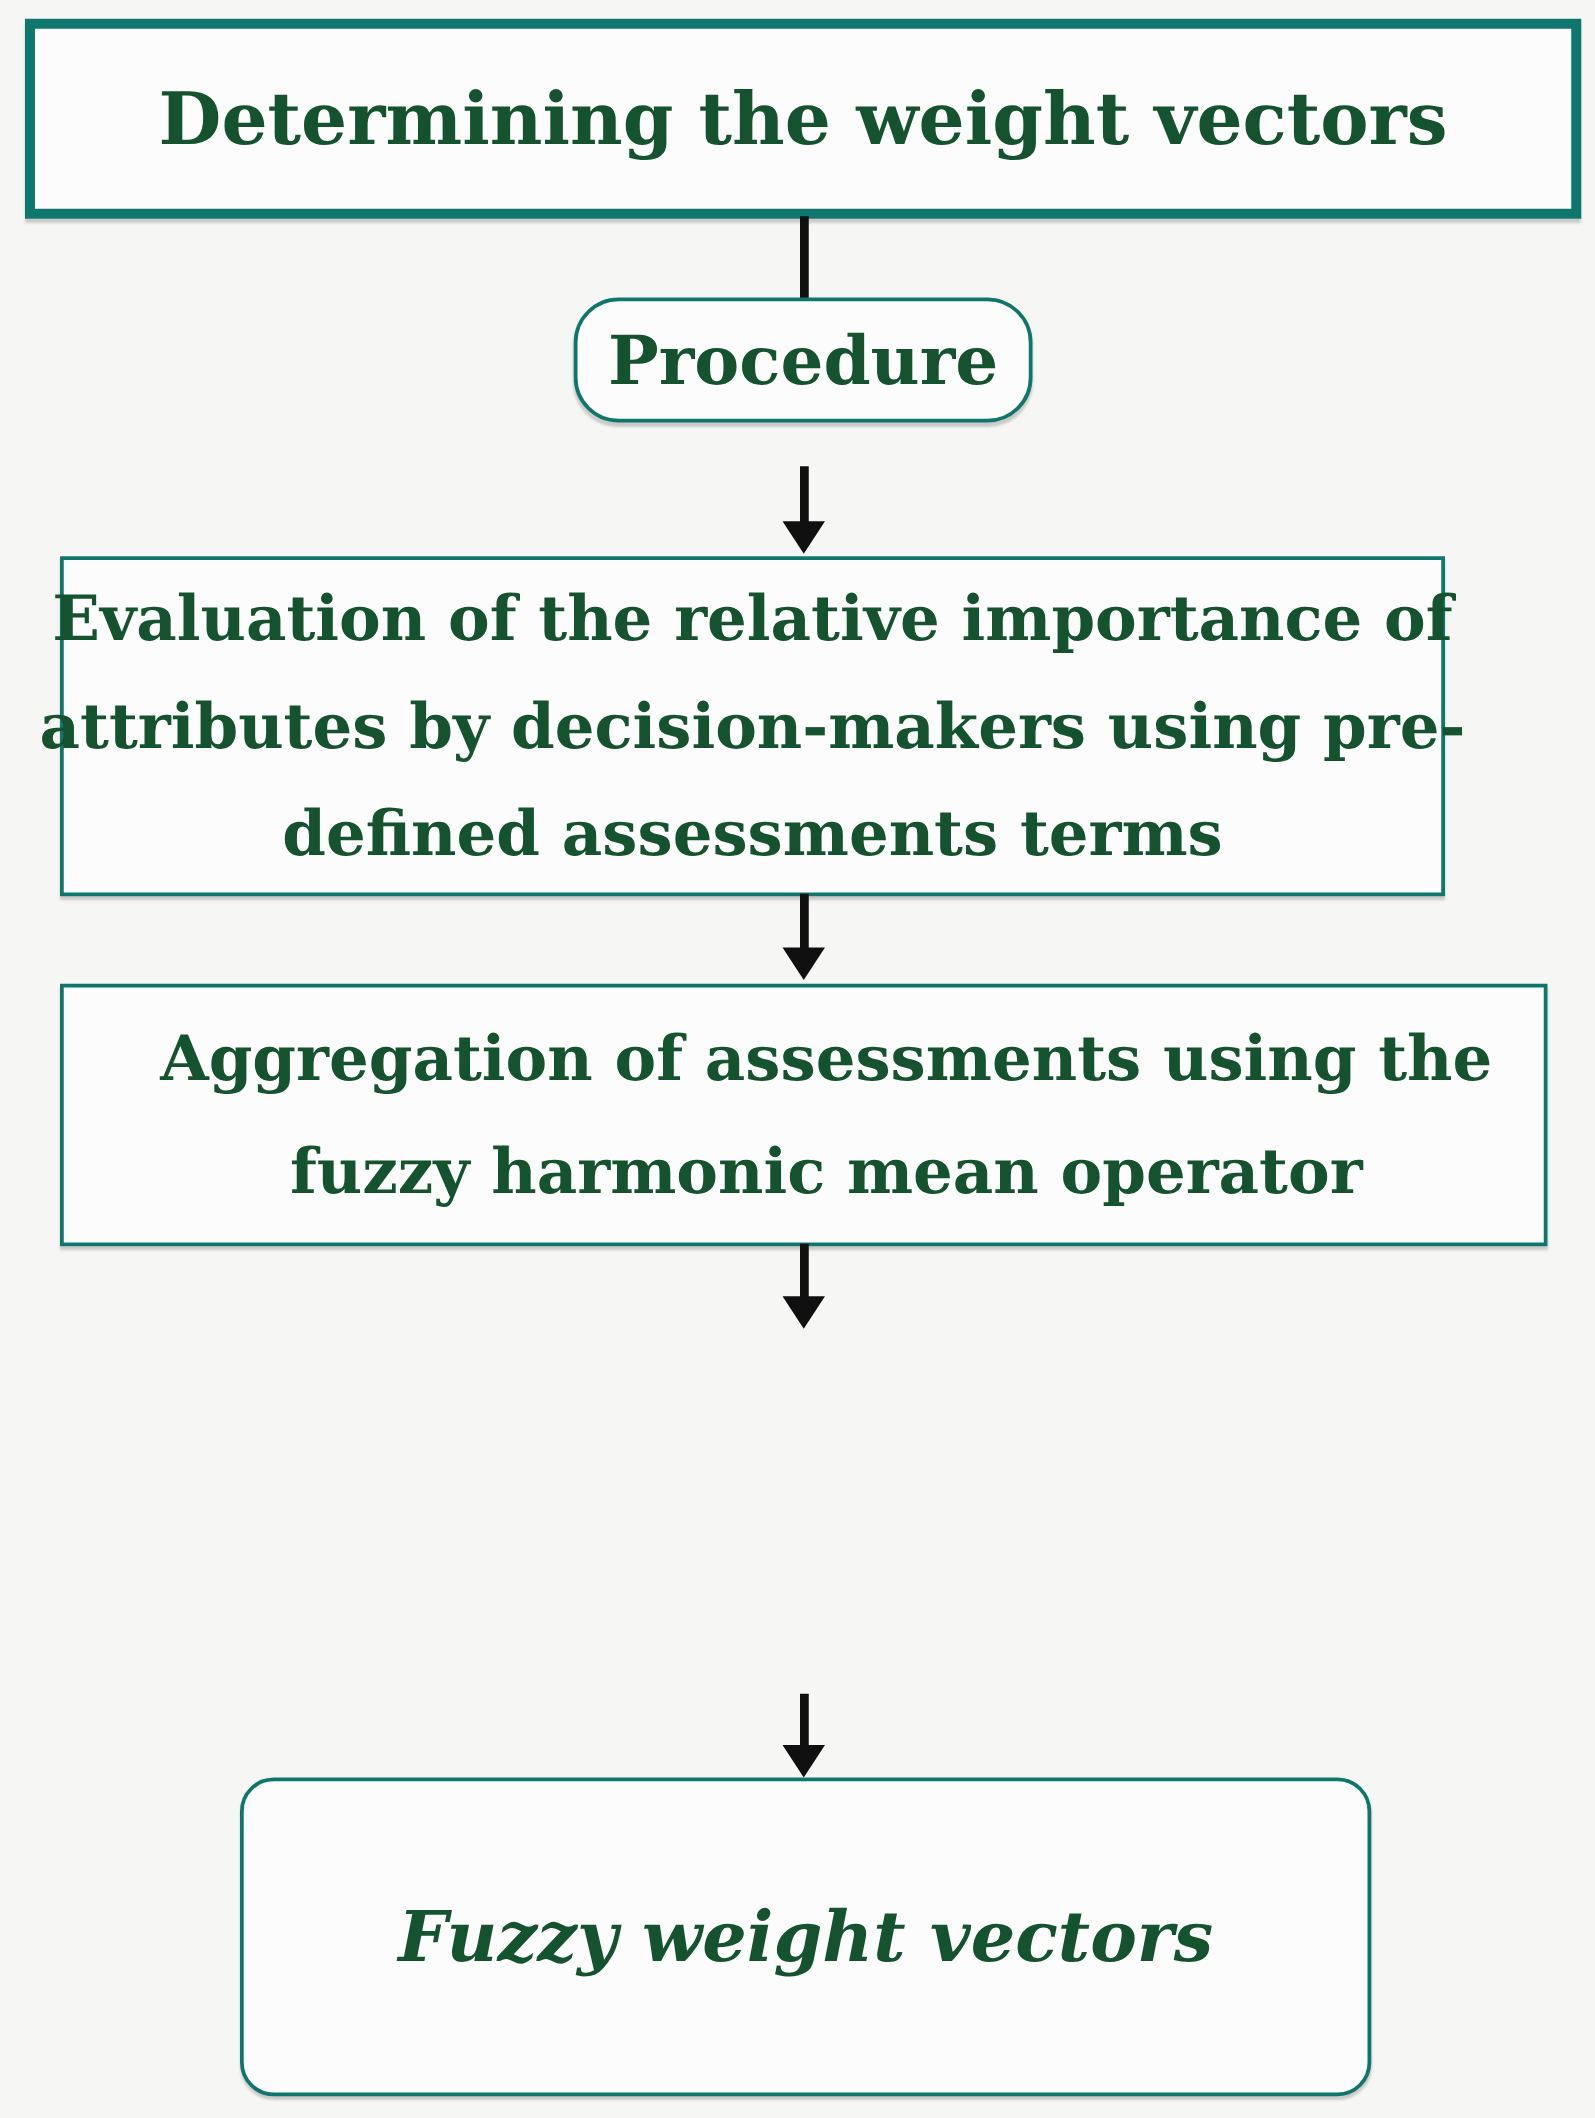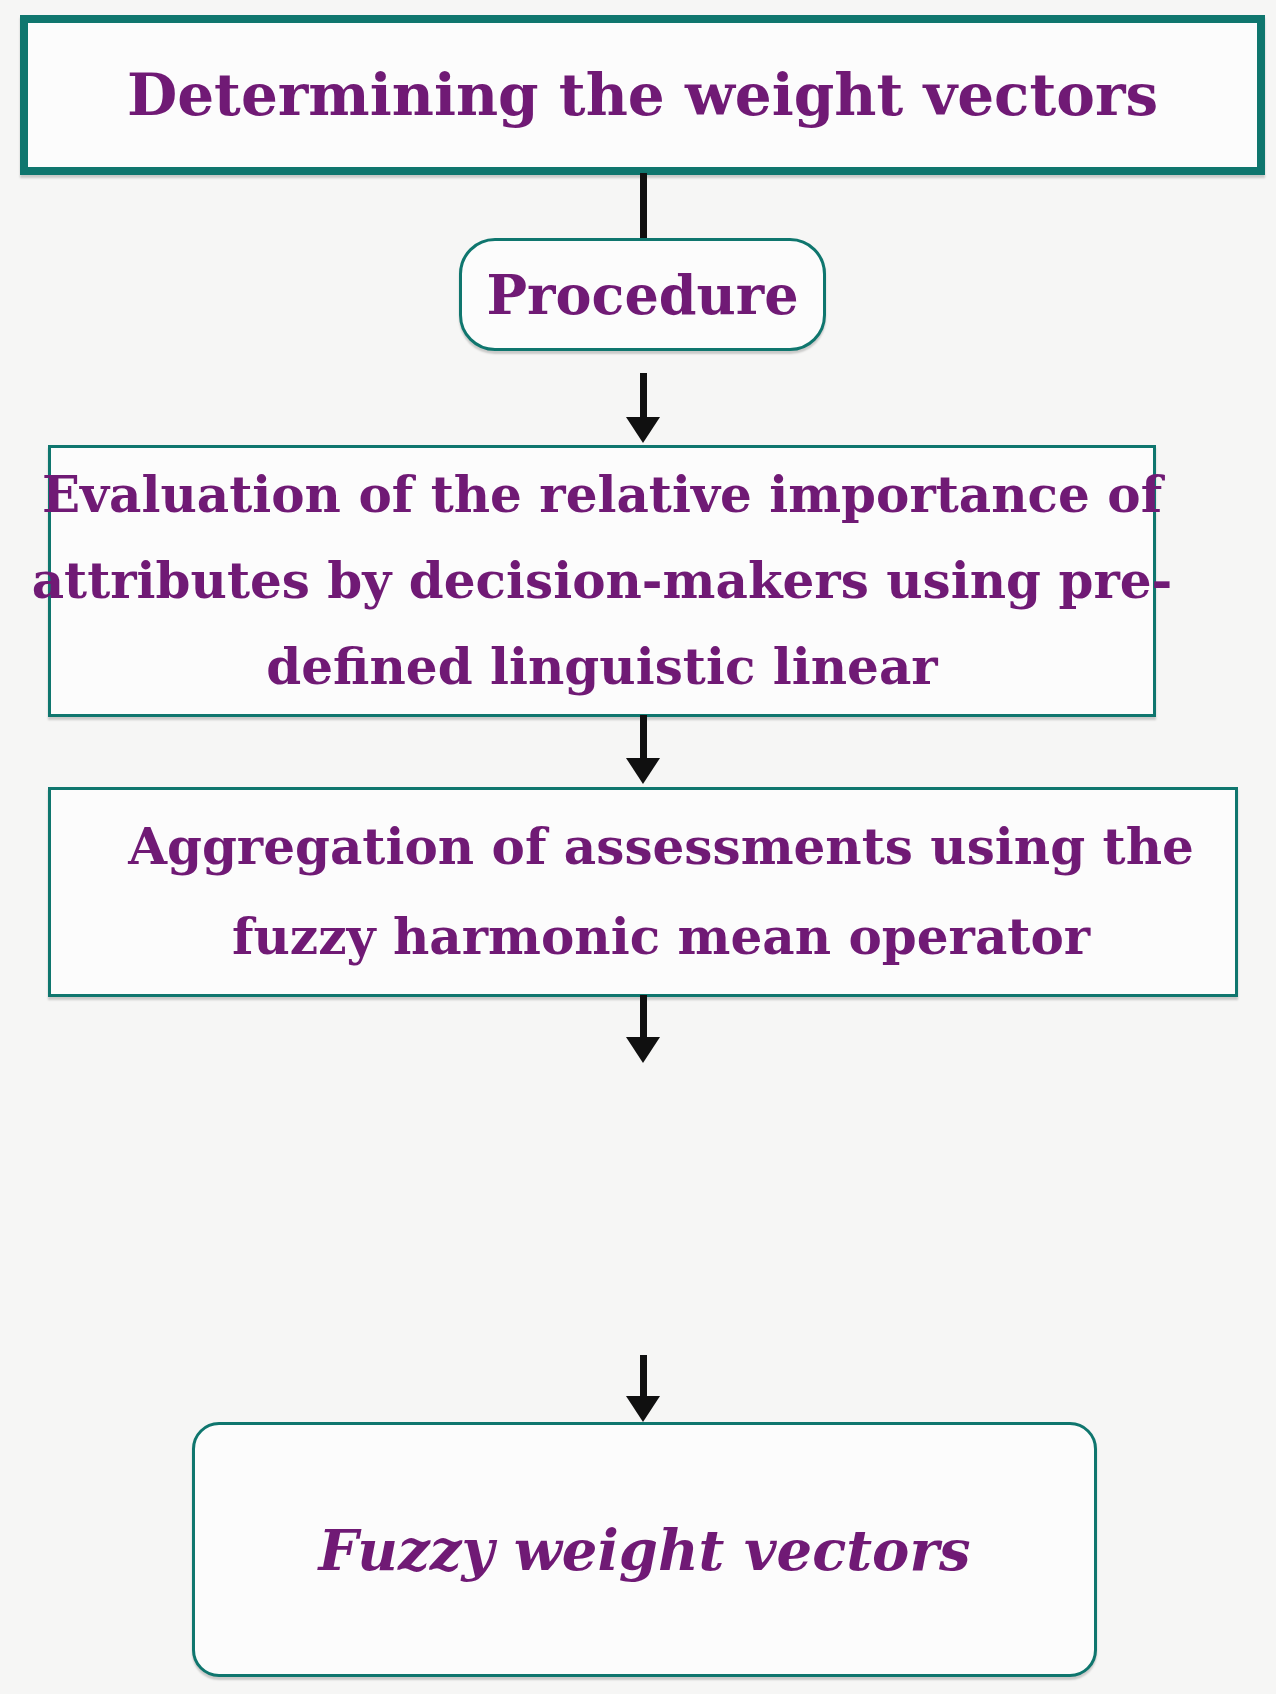--- a/index.html
+++ b/index.html
@@ -13,21 +13,21 @@
     width:1276px;
     height:1694px;
     background:#f6f6f5;
     overflow:hidden;
   }
   .node{
     position:absolute;
     box-sizing:border-box;
     background:#fcfcfc;
     border:3px solid #0f766e;
-    color:#701a75;
+    color:#14532d;
     display:flex;
     flex-direction:column;
     align-items:center;
     justify-content:center;
     text-align:center;
     font-weight:bold;
     box-shadow:0 3px 2px rgba(0,0,0,0.18);
   }
   .rounded{
     border-radius:36px;
@@ -50,21 +50,21 @@
     position:absolute;
     left:626px;
     width:0;
     height:0;
     border-left:17px solid transparent;
     border-right:17px solid transparent;
     border-top:26px solid #101010;
   }
   
   #node-title        {left:20px;  top:15px;   width:1245px; height:160px; border-width:8px; font-size:58px;}
-  #node-procedure    {left:459px; top:238px;  width:367px;  height:113px; font-size:54px;justify-content:center;}
+  #node-procedure    {left:459px; top:238px;  width:367px;  height:100px; font-size:54px;justify-content:center;}
   #node-evaluation   {left:48px;  top:445px;  width:1108px; height:272px; font-size:50px; line-height:86px;}
   #node-aggregation  {left:48px;  top:787px;  width:1190px; height:210px; font-size:50px; line-height:90px;padding-left:36px;}
   #node-normalization{left:48px;  top:1065px; width:1190px; height:292px; font-size:50px; line-height:90px;}
   #node-output       {left:192px; top:1422px; width:905px;  height:255px; font-size:56px;}
   
   #conn-1       {top:173px;  height:67px;}
   #conn-2-shaft {top:373px;  height:46px;}
   #conn-2-head  {top:417px;}
   #conn-3-shaft {top:715px;  height:45px;}
   #conn-3-head  {top:758px;}
@@ -87,21 +87,21 @@
   <div class="node rounded" id="node-procedure">
     <span class="line">Procedure</span>
   </div>
 
   <div class="connector" id="conn-2-shaft"></div>
   <div class="arrowhead" id="conn-2-head"></div>
 
   <div class="node" id="node-evaluation">
     <span class="line">Evaluation of the relative importance of</span>
     <span class="line">attributes by decision-makers using pre-</span>
-    <span class="line">defined linguistic linear</span>
+    <span class="line">defined assessments terms</span>
   </div>
 
   <div class="connector" id="conn-3-shaft"></div>
   <div class="arrowhead" id="conn-3-head"></div>
 
   <div class="node" id="node-aggregation">
     <span class="line">Aggregation of assessments using the</span>
     <span class="line">fuzzy harmonic mean operator</span>
   </div>
 

